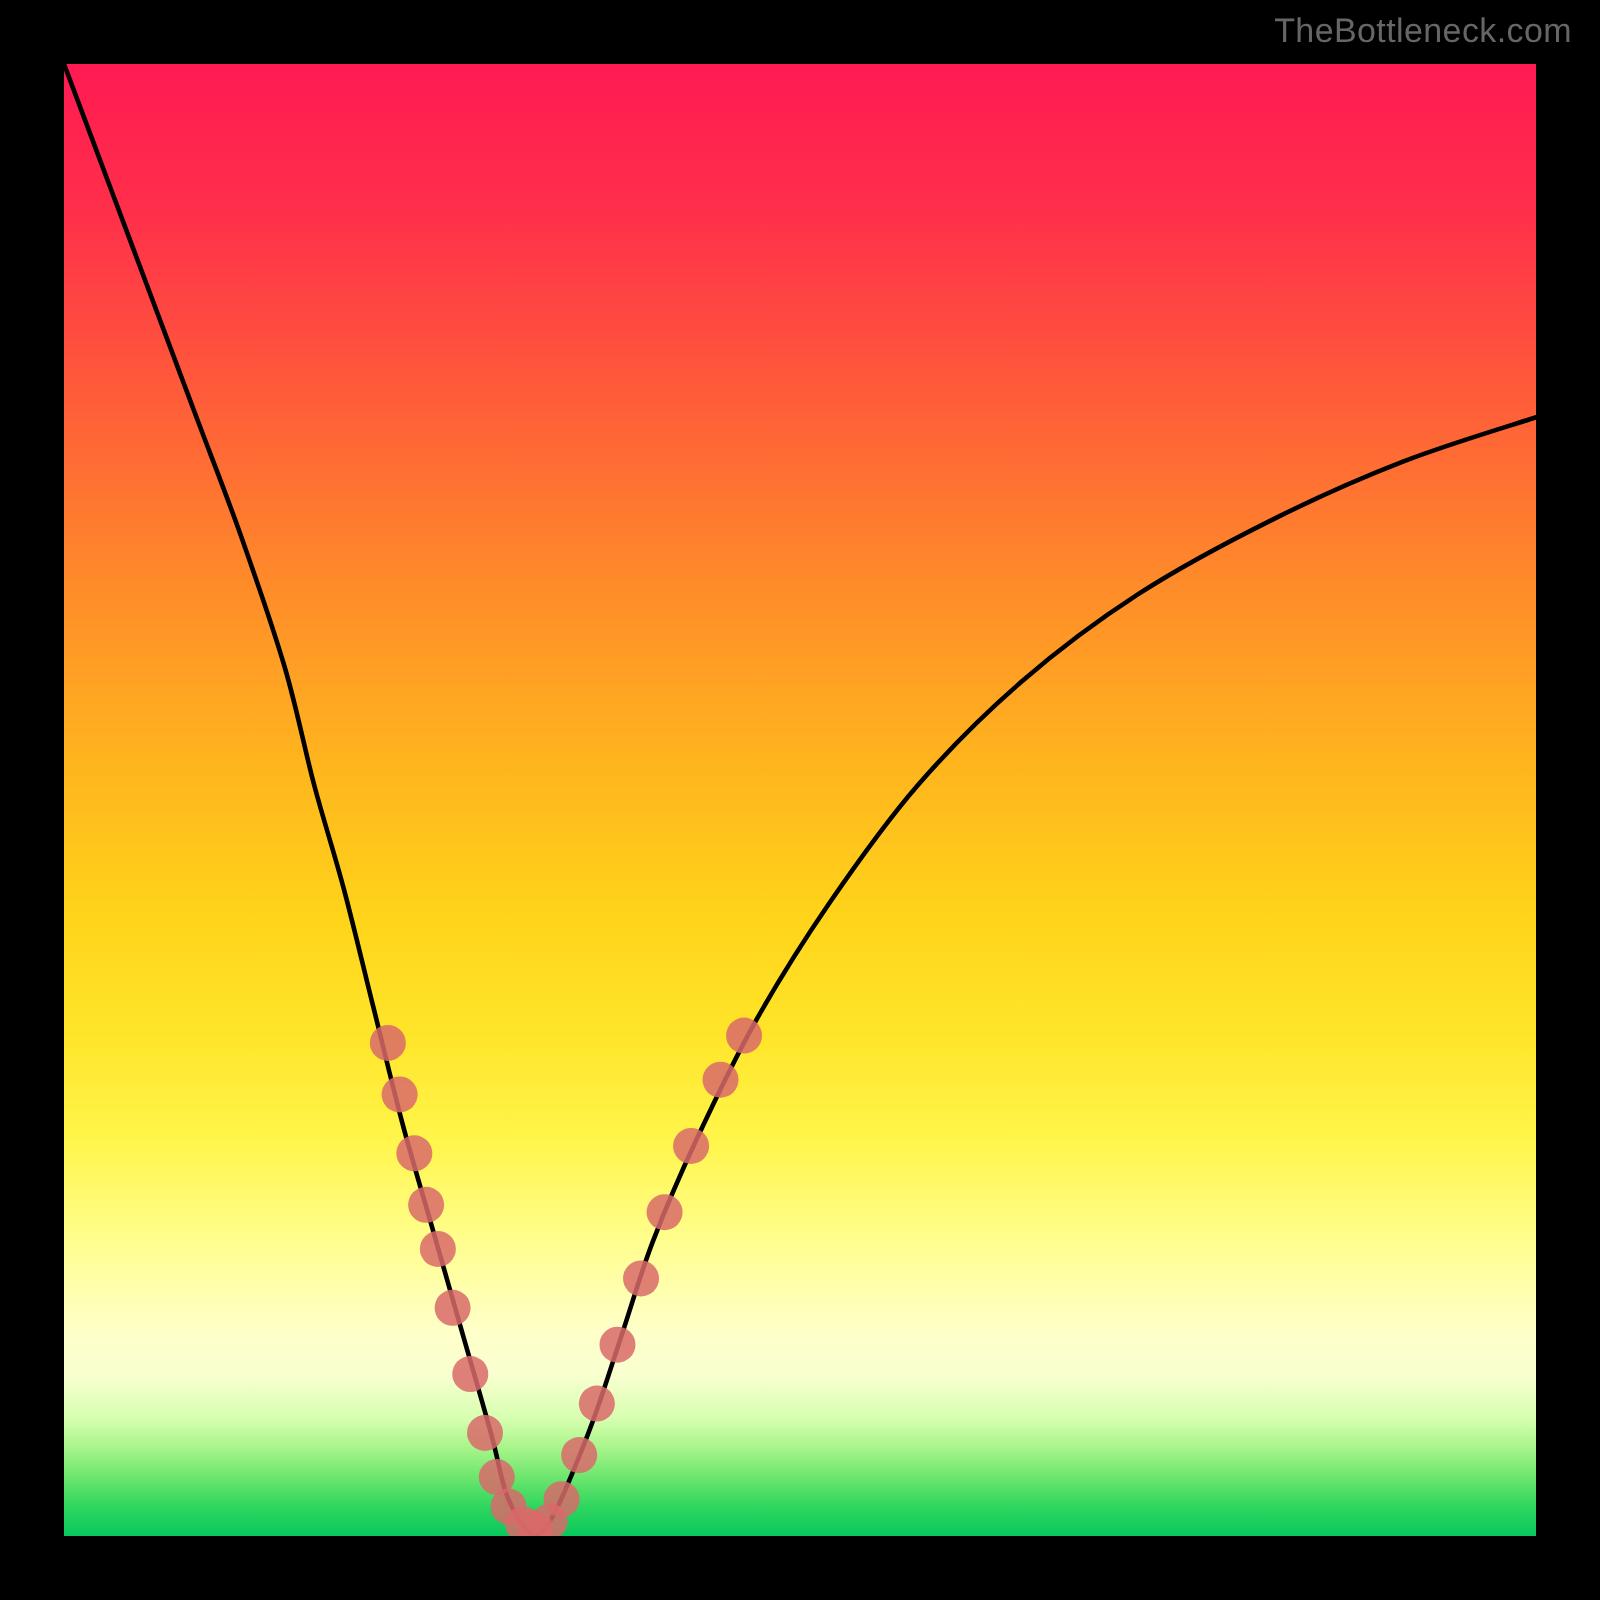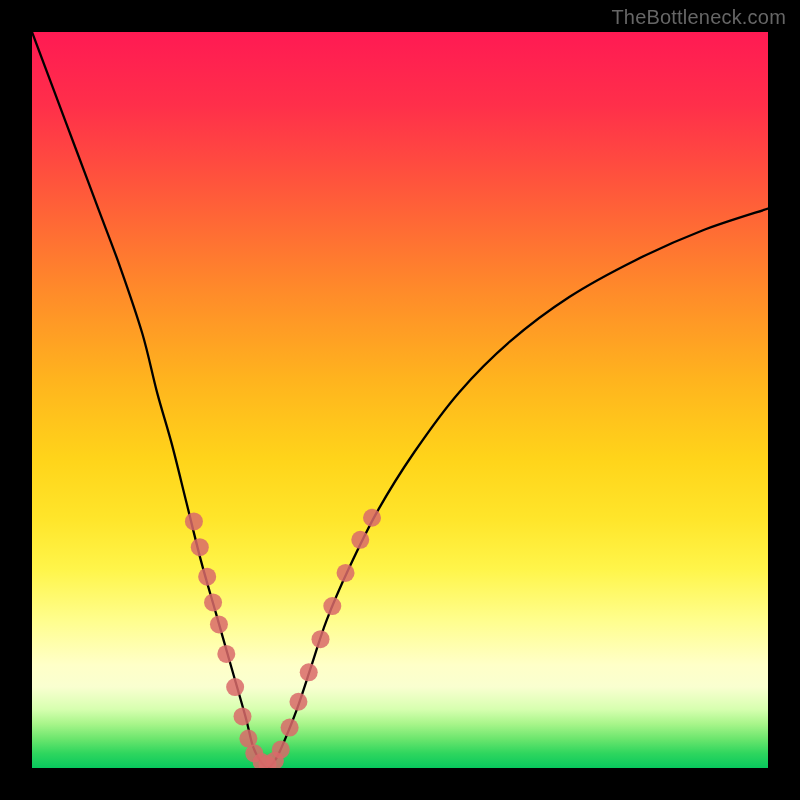--- a/index.html
+++ b/index.html
@@ -58,21 +58,21 @@
     left: 0;
     top: 0;
     width: 736px;
     height: 736px;
   }
   .attribution {
     position: absolute;
     top: 6px;
     right: 14px;
     color: #666;
-    font-size: 20px;
+    font-size: 17px;
     font-weight: 500;
     letter-spacing: 0.2px;
   }
 </style>
 </head>
 <body>
 
 <div class="frame">
   <div class="plot">
     <div class="gradient"></div>

